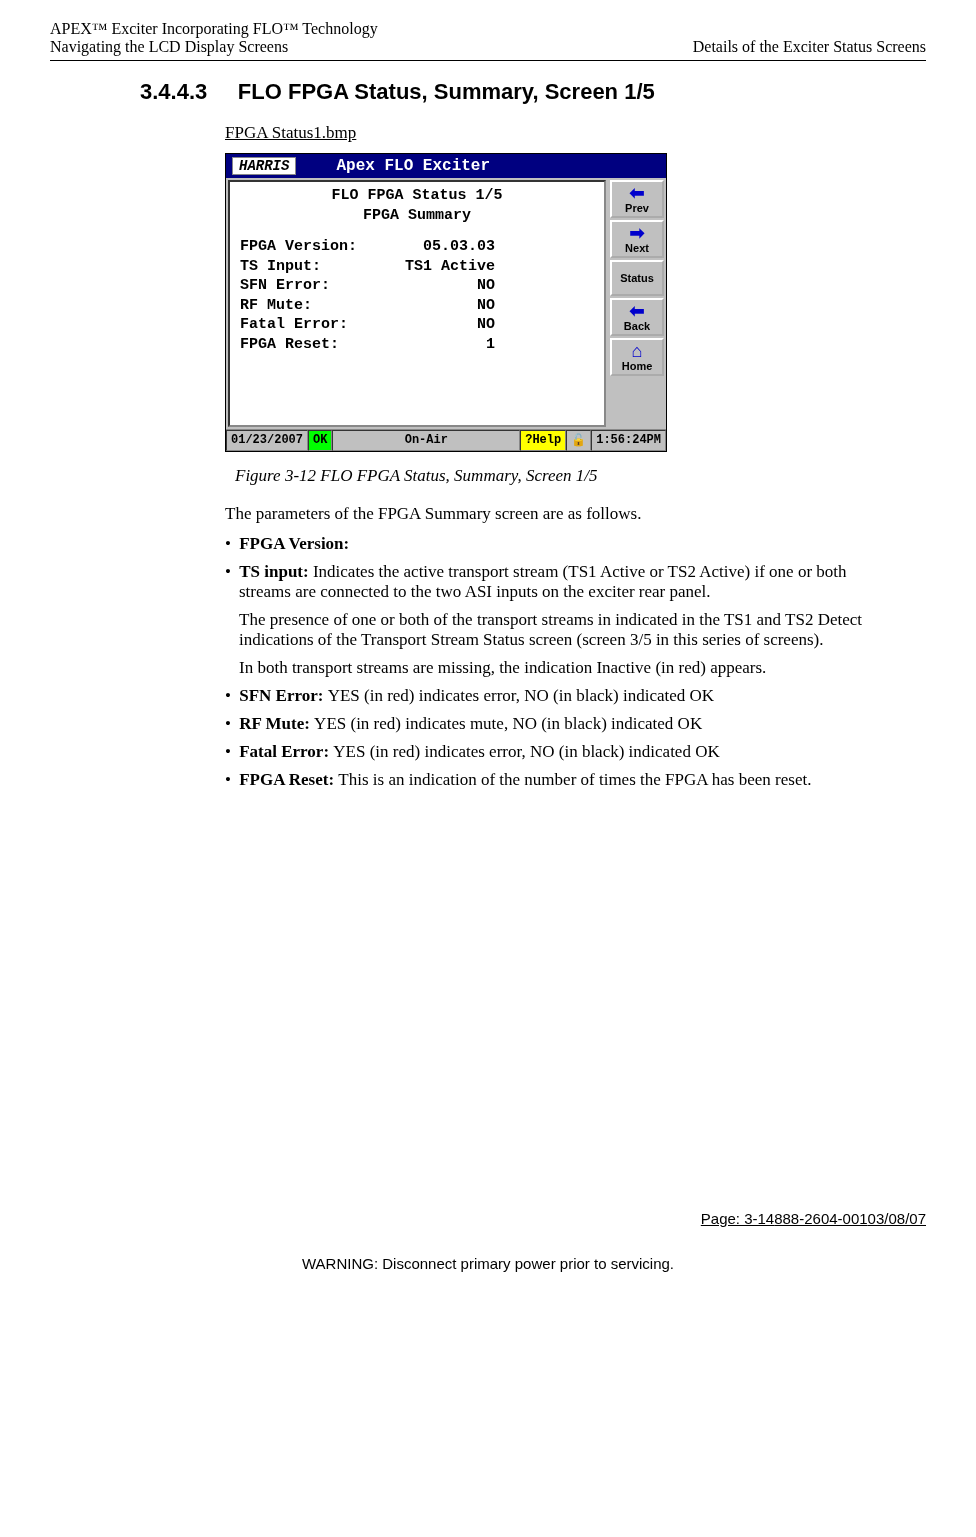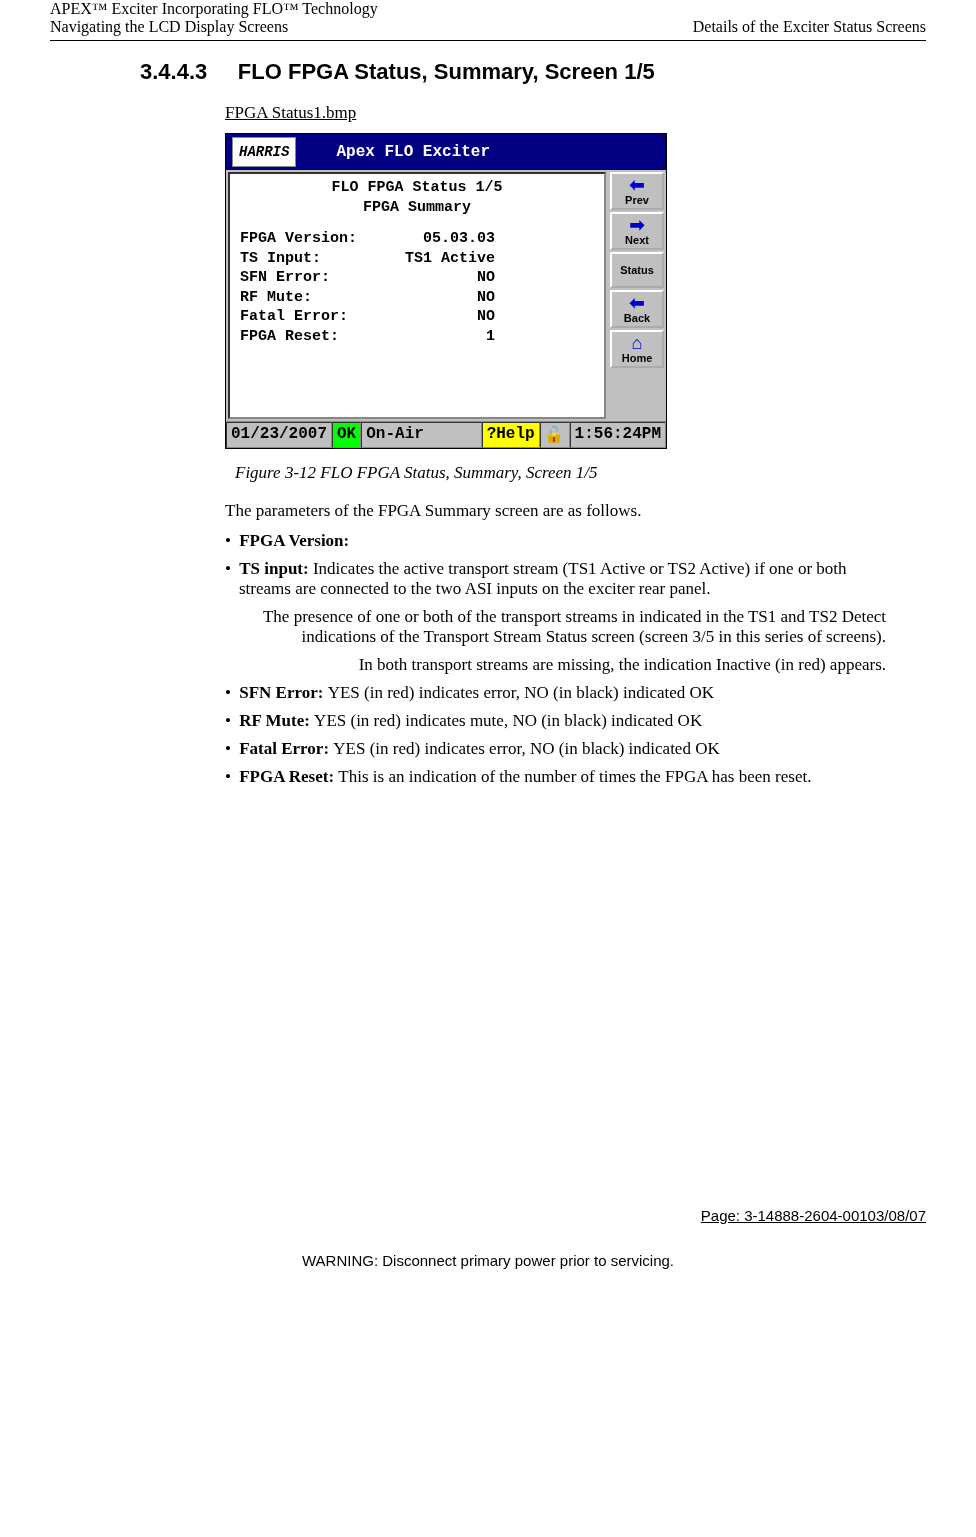--- a/index.html
+++ b/index.html
@@ -10,21 +10,21 @@
       color: black;
       width: 976px;
     }
     .page {
       padding: 0 50px;
     }
     .header {
       display: flex;
       justify-content: space-between;
       font-size: 16px;
-      padding-top: 0;
+      padding-top: 20px;
       padding-bottom: 4px;
       border-bottom: 1px solid #000;
       margin-bottom: 18px;
     }
     .header-left {
       text-align: left;
     }
     .header-right {
       text-align: right;
     }
@@ -60,21 +60,21 @@
       align-items: center;
       padding: 3px 6px;
       font-weight: bold;
       font-size: 16px;
     }
     .lcd-logo {
       background: white;
       color: black;
       font-style: italic;
       font-weight: bold;
-      padding: 6px 6px;
+      padding: 0 6px;
       margin-right: 40px;
       border: 1px solid #888;
       font-size: 14px;
     }
     .lcd-body {
       display: flex;
       background: #c0c0c0;
     }
     .lcd-main {
       flex: 1;
@@ -117,23 +117,24 @@
       padding: 2px 0;
       font-family: Arial, sans-serif;
     }
     .lcd-btn-icon {
       font-size: 18px;
       line-height: 1;
     }
     .lcd-statusbar {
       display: flex;
       background: #15803d;
-      font-size: 16px;
+      font-size: 12px;
       font-weight: bold;
       border-top: 1px solid #888;
+      text-align: center;
     }
     .lcd-status-cell {
       border: 1px inset #888;
       padding: 2px 4px;
       background: #c0c0c0;
     }
     .lcd-ok {
       background: #00ff00;
       color: black;
     }
@@ -159,21 +160,20 @@
       margin-bottom: 8px;
     }
     .bullet-list li::before {
       content: "• ";
       margin-left: -14px;
       margin-right: 4px;
     }
     .sub-para {
       margin-bottom: 8px;
       margin-top: 8px;
-      text-align: right;
     }
     .footer {
       margin-top: 420px;
       font-family: Arial, Helvetica, sans-serif;
       font-size: 15px;
     }
     .footer-row1 {
       display: flex;
       justify-content: flex-end;
       text-decoration: underline;

